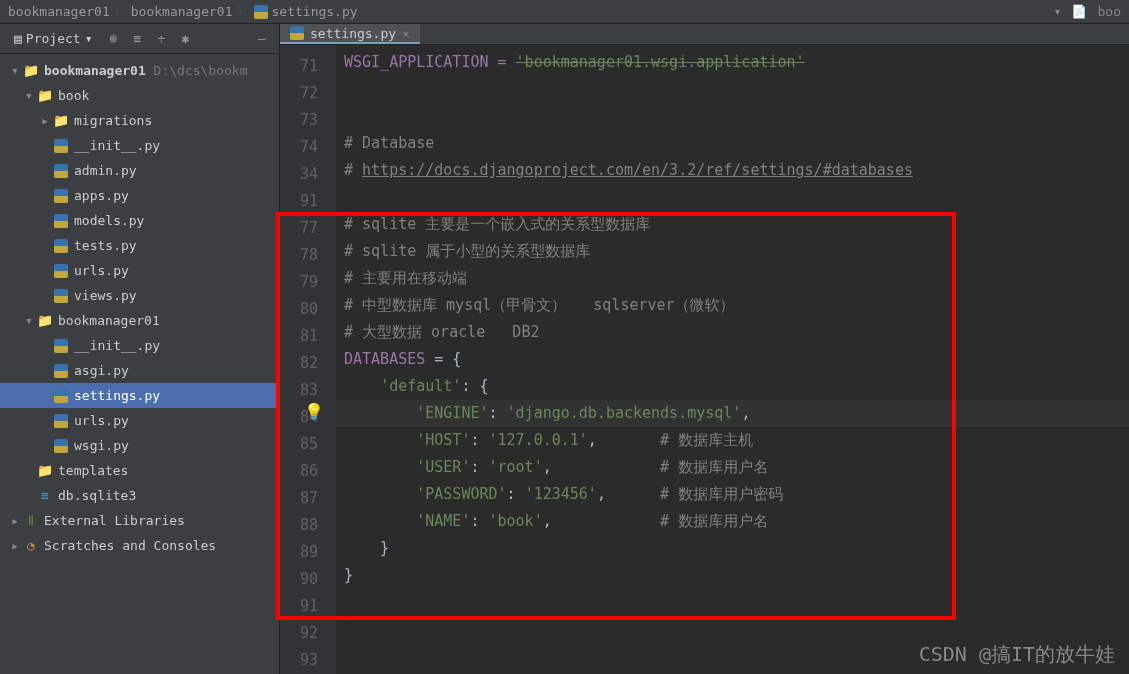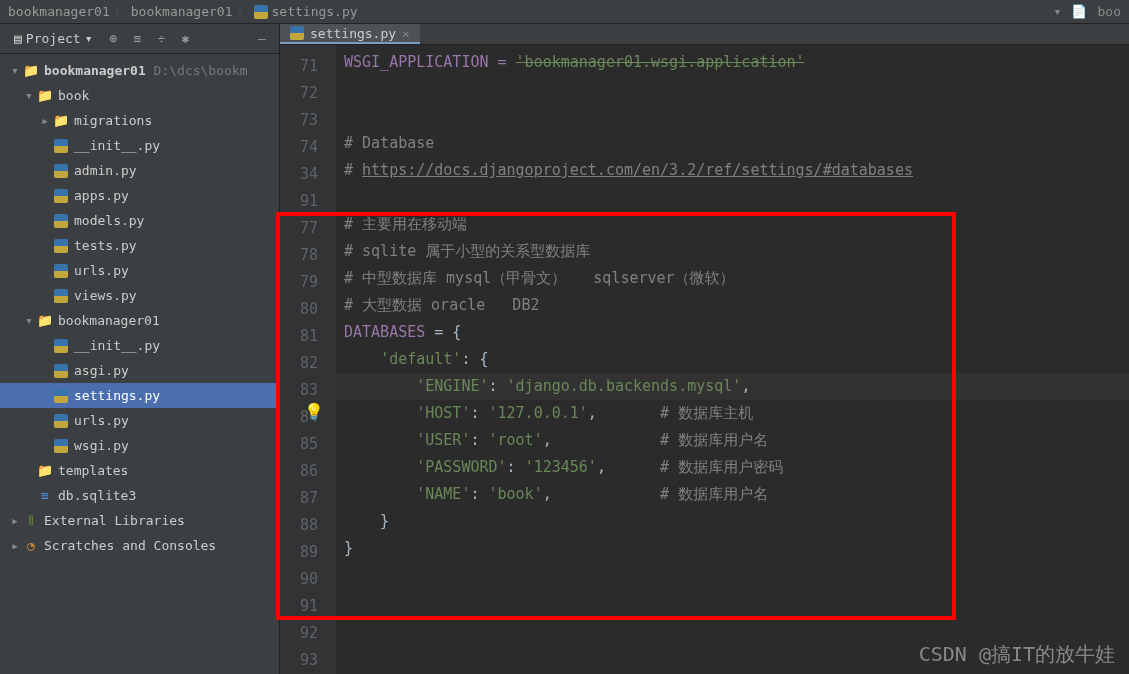--- a/index.html
+++ b/index.html
@@ -364,22 +364,23 @@
           <div>92</div>
           <div>93</div>
       </div>
       <div class="code">
         <div class="code-line"><span class="c-id">WSGI_APPLICATION = </span><span class="c-str" style="text-decoration:line-through">'bookmanager01.wsgi.application'</span></div>
         <div class="code-line"></div>
         <div class="code-line"></div>
         <div class="code-line"><span class="c-comment"># Database</span></div>
         <div class="code-line"><span class="c-comment"># </span><span class="c-link">https://docs.djangoproject.com/en/3.2/ref/settings/#databases</span></div>
         <div class="code-line"></div>
+        <div class="code-line"><span class="c-comment"># sqlite 主要是一个嵌入式的关系型数据库</span></div>
+        <div class="code-line"><span class="c-comment"># sqlite 属于小型的关系型数据库</span></div>
         <div class="code-line"><span class="c-comment"># 主要用在移动端</span></div>
-        <div class="code-line"><span class="c-comment"># sqlite 属于小型的关系型数据库</span></div>
         <div class="code-line"><span class="c-comment"># 中型数据库 mysql（甲骨文）   sqlserver（微软）</span></div>
         <div class="code-line"><span class="c-comment"># 大型数据 oracle   DB2</span></div>
         <div class="code-line"><span class="c-id">DATABASES</span><span class="c-def"> = {</span></div>
         <div class="code-line">    <span class="c-str">'default'</span><span class="c-def">: {</span></div>
         <div class="code-line cur">        <span class="c-str">'ENGINE'</span><span class="c-def">: </span><span class="c-str">'django.db.backends.mysql'</span><span class="c-def">,</span></div>
         <div class="code-line">        <span class="c-str">'HOST'</span><span class="c-def">: </span><span class="c-str">'127.0.0.1'</span><span class="c-def">,</span>       <span class="c-comment"># 数据库主机</span></div>
         <div class="code-line">        <span class="c-str">'USER'</span><span class="c-def">: </span><span class="c-str">'root'</span><span class="c-def">,</span>            <span class="c-comment"># 数据库用户名</span></div>
         <div class="code-line">        <span class="c-str">'PASSWORD'</span><span class="c-def">: </span><span class="c-str">'123456'</span><span class="c-def">,</span>      <span class="c-comment"># 数据库用户密码</span></div>
         <div class="code-line">        <span class="c-str">'NAME'</span><span class="c-def">: </span><span class="c-str">'book'</span><span class="c-def">,</span>            <span class="c-comment"># 数据库用户名</span></div>
         <div class="code-line"><span class="c-def">    }</span></div>

